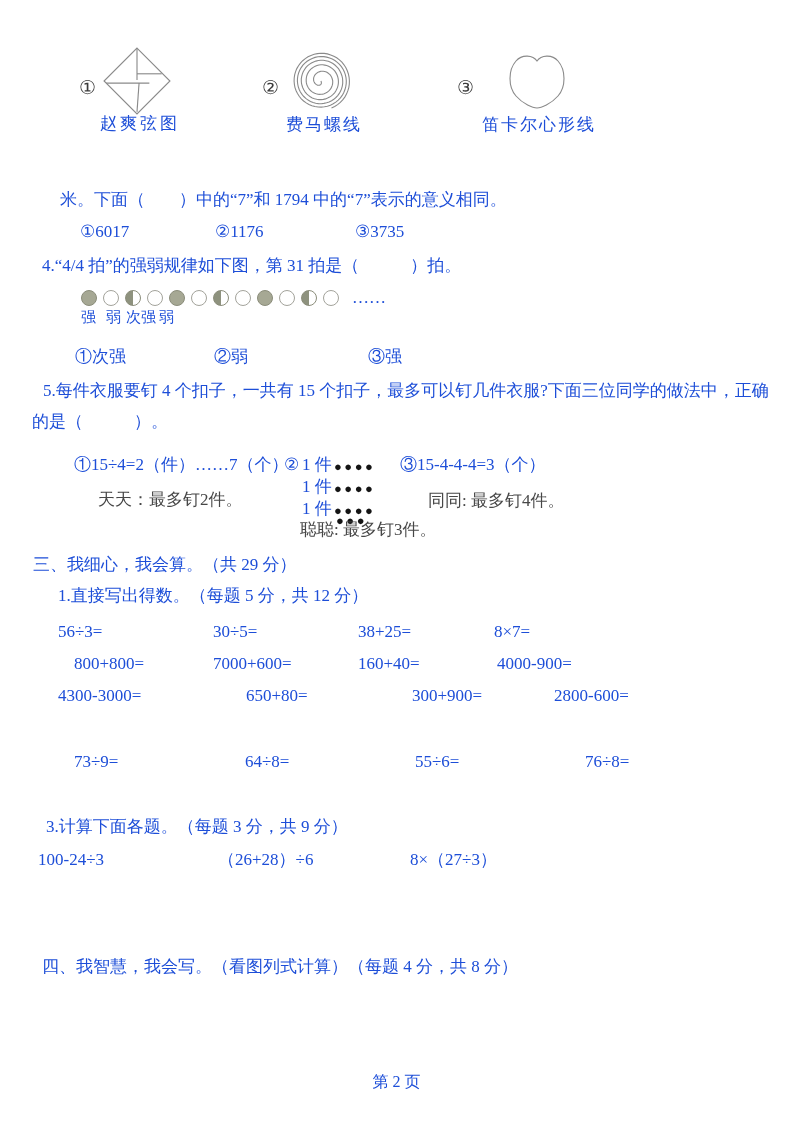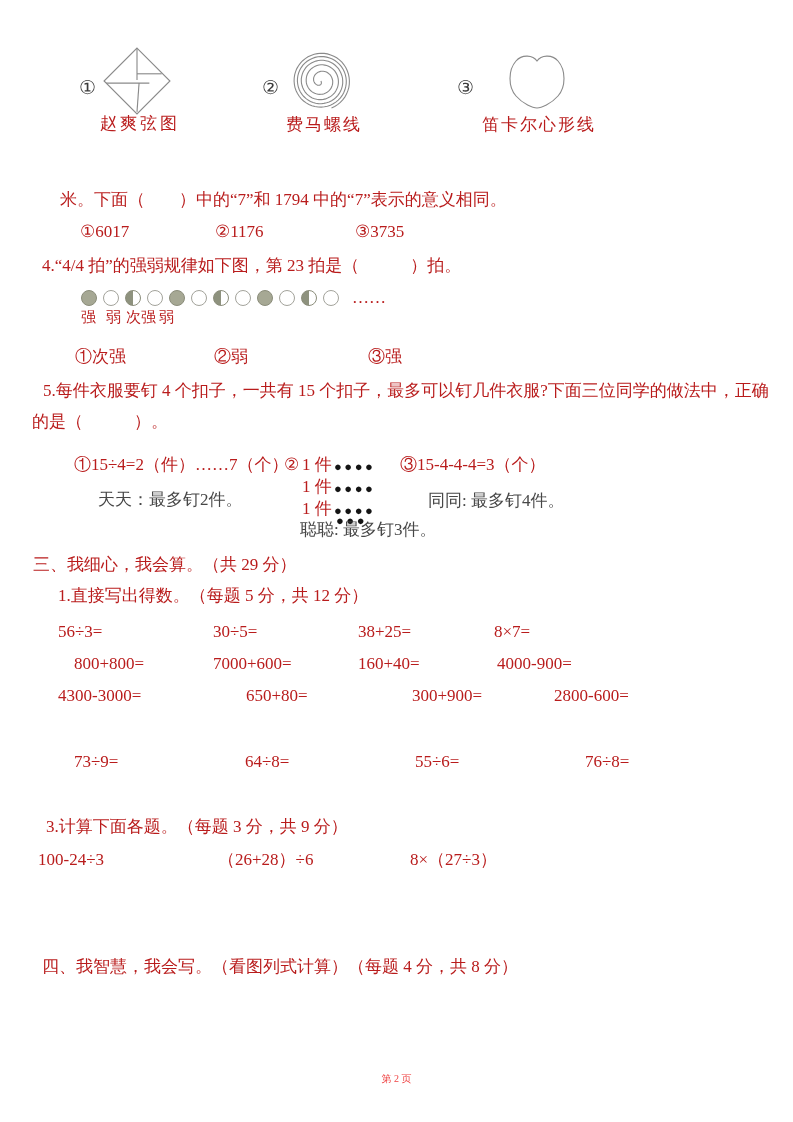--- a/index.html
+++ b/index.html
@@ -4,33 +4,33 @@
 <style>
   html,body{margin:0;padding:0;background:#ffffff;}
   .page{
     position:relative;
     width:793px;height:1122px;
     background:#ffffff;
     font-family:"Liberation Serif","DejaVu Serif",serif;
     color:#1b1b1b;
     overflow:hidden;
   }
-  .t{position:absolute;white-space:nowrap;font-size:17px;line-height:20px;color:#b91c1c;}
+  .t{position:absolute;white-space:nowrap;font-size:17px;line-height:20px;color:#1d4ed8;}
   .t.small{font-size:15px;line-height:17px;}
   .t.num{font-size:19px;line-height:22px;color:#3c3c3c;}
   .t.answer{color:#474747;}
   .t.dots{font-size:13px;letter-spacing:2.5px;color:#141414;line-height:16px;}
   .figure-svg{position:absolute;}
   .figure-svg path,.figure-svg polyline,.figure-svg line{fill:none;stroke:#8a8a8a;stroke-width:1.1;}
   .beat-row{position:absolute;left:81px;top:290px;display:flex;gap:6px;}
   .beat{width:16px;height:16px;border-radius:50%;box-sizing:border-box;flex:0 0 auto;}
   .beat-full{background:#a6a894;border:1px solid #8b8d7b;}
   .beat-empty{background:#ffffff;border:1.5px solid #a3a39b;}
   .beat-half{border:1px solid #8b8d7b;background:linear-gradient(to right,#8e927e 0 50%,#ffffff 50% 100%);}
-  .footer{position:absolute;left:0;top:1072px;width:793px;text-align:center;font-size:10px;color:#ef4444;}
+  .footer{position:absolute;left:0;top:1072px;width:793px;text-align:center;font-size:16px;color:#1d4ed8;}
 </style>
 </head>
 <body>
 
 <div class="page">
 
   <span class="t num" style="left:79px;top:77px">①</span>
   <svg class="figure-svg" style="left:102px;top:46px" width="70" height="70" viewBox="0 0 68 68">
     <path d="M34 2 L66 34 L34 66 L2 34 Z"></path>
     <path d="M34 3 L34 33"></path>
@@ -50,21 +50,21 @@
   <svg class="figure-svg" style="left:506px;top:51px" width="62" height="60" viewBox="0 0 62 60">
     <path d="M31 10 C27 4, 16 3, 10 10 C2 19, 2 36, 10 45 C17 53, 27 57, 31 57 C35 57, 45 53, 52 45 C60 36, 60 19, 52 10 C46 3, 35 4, 31 10 Z"></path>
   </svg>
   <span class="t" style="left:482px;top:115px;letter-spacing:2px">笛卡尔心形线</span>
 
   <span class="t" style="left:60px;top:190px">米。下面（　　）中的“7”和 1794 中的“7”表示的意义相同。</span>
   <span class="t" style="left:80px;top:222px">①6017</span>
   <span class="t" style="left:215px;top:222px">②1176</span>
   <span class="t" style="left:355px;top:222px">③3735</span>
 
-  <span class="t" style="left:42px;top:256px">4.“4/4 拍”的强弱规律如下图，第 23 拍是（　　　）拍。</span>
+  <span class="t" style="left:42px;top:256px">4.“4/4 拍”的强弱规律如下图，第 31 拍是（　　　）拍。</span>
   <div class="beat-row">
       <div class="beat beat-full"></div>
       <div class="beat beat-empty"></div>
       <div class="beat beat-half"></div>
       <div class="beat beat-empty"></div>
       <div class="beat beat-full"></div>
       <div class="beat beat-empty"></div>
       <div class="beat beat-half"></div>
       <div class="beat beat-empty"></div>
       <div class="beat beat-full"></div>

